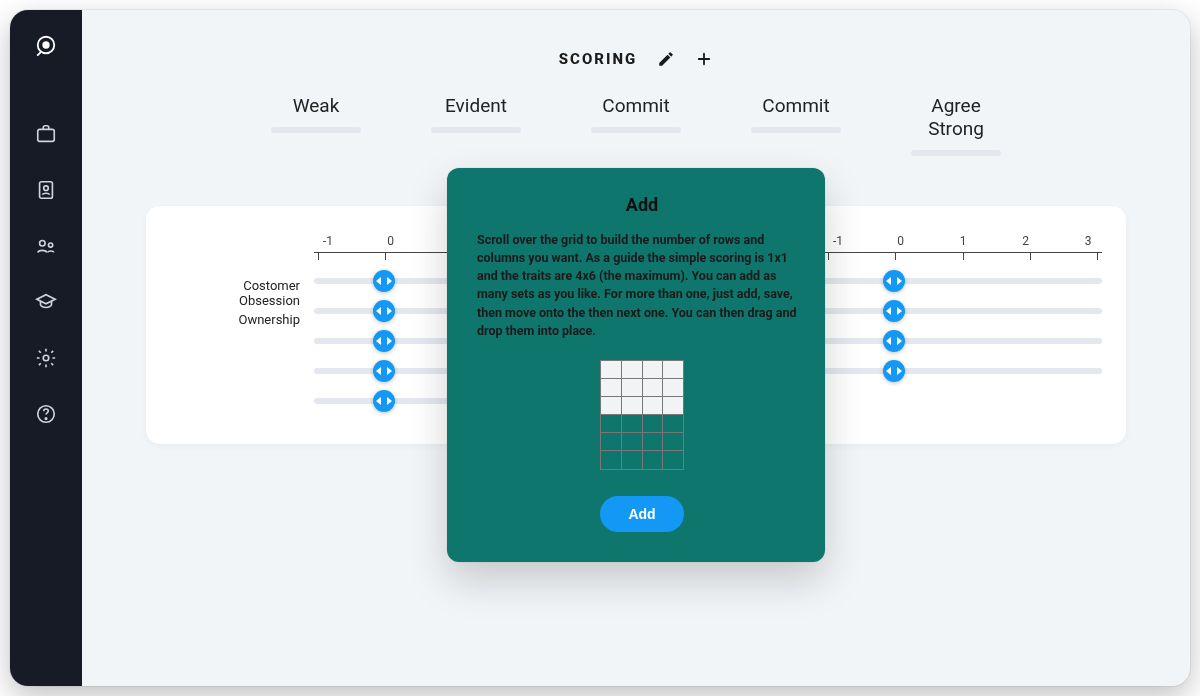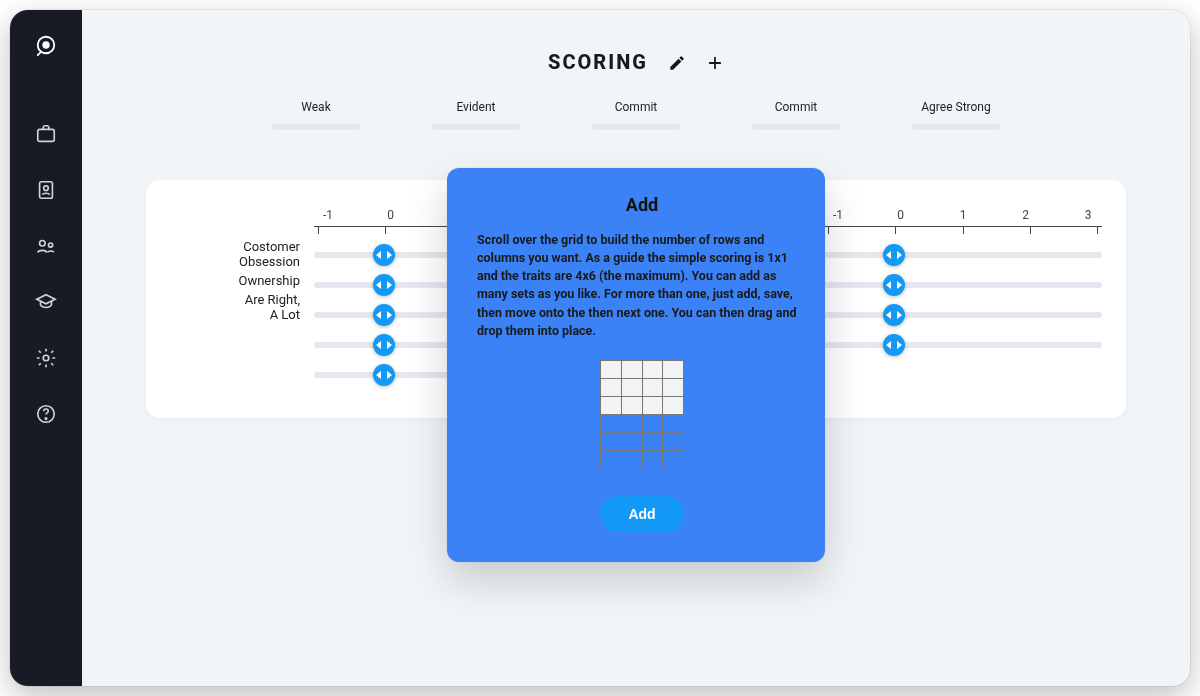--- a/index.html
+++ b/index.html
@@ -22,46 +22,46 @@
   .sidebar .nav-icon {
     width: 24px; height: 24px; display: flex; align-items: center; justify-content: center;
     cursor: pointer; color: #cfd3dc;
   }
   .sidebar .logo { width: 30px; height: 30px; margin-bottom: 30px; }
   .sidebar svg { width: 22px; height: 22px; }
 
   
   .content { flex: 1; position: relative; padding: 30px 20px; overflow: hidden; }
   .page-title {
-    text-align: center; font-size: 20px; font-weight: 800; letter-spacing: 2px; color: #1a1a1a;
+    text-align: center; font-size: 15px; font-weight: 800; letter-spacing: 2px; color: #1a1a1a;
     display: flex; align-items: center; justify-content: center; gap: 20px; margin-top: 10px;
   }
   .title-icon { width: 18px; height: 18px; cursor: pointer; color: #1a1a1a; }
 
   
-  .scale-row { display: flex; justify-content: center; gap: 60px; margin-top: 26px; font-size: 12px; color: #222; }
+  .scale-row { display: flex; justify-content: center; gap: 60px; margin-top: 26px; font-size: 19px; color: #222; }
   .scale-col { width: 100px; text-align: center; position: relative; }
   .scale-col .thin-bar {
     margin: 10px auto 0 auto; width: 90px; height: 6px; background: #e4e8ee; border-radius: 4px;
   }
 
   
   .cards {
     margin-top: 50px;
     display: flex; gap: 40px; justify-content: center;
   }
   .card {
     width: 470px; background: #ffffff; border-radius: 14px;
     box-shadow: 0 2px 6px rgba(0,0,0,0.04);
     padding: 28px 24px 34px 24px;
   }
   .card-inner { display: flex; gap: 14px; }
   .trait-labels { width: 130px; text-align: right; font-size: 13px; color: #222; line-height: 1.15; }
   .trait-labels .trait { margin-top: 4px; }
-  .trait-labels .trait:first-child { margin-top: 32px; }
+  .trait-labels .trait:first-child { margin-top: 45px; }
   .sliders { flex: 1; }
   .ticks {
     display: flex; justify-content: space-between; font-size: 12px; color: #444;
     padding: 0 4px; margin-bottom: 4px;
   }
   .ticks span { width: 20px; text-align: center; }
   .axis-line {
     height: 8px; border-top: 1px solid #444;
     display: flex; justify-content: space-between; padding: 0 4px;
     margin-bottom: 10px;
@@ -84,21 +84,21 @@
   .slider-handle::before, .slider-handle::after {
     content: ""; position: absolute; width: 0; height: 0;
     border-top: 4px solid transparent; border-bottom: 4px solid transparent;
   }
   .slider-handle::before { border-right: 5px solid #fff; left: 3px; }
   .slider-handle::after  { border-left: 5px solid #fff;  right: 3px; }
 
   
   .modal {
     position: absolute; left: 50%; top: 158px; transform: translateX(-50%);
-    width: 378px; background: #3b82f6; border-radius: 12px;
+    width: 378px; background: #0f766e; border-radius: 12px;
     box-shadow: 0 18px 40px rgba(0,0,0,0.18), 0 0 0 1px rgba(0,0,0,0.03);
     padding: 26px 18px 30px 30px;
     z-index: 50;
   }
   .modal h2 { text-align: center; font-size: 18px; font-weight: 700; color: #111; }
   .modal p  { font-size: 12.5px; color: #1a1a1a; margin-top: 16px; line-height: 1.45; font-weight: bold; }
   .grid-builder {
     width: 84px; margin: 20px auto 0 auto; border: 1px solid #777;
   }
   .grid-builder .grow { display: flex; }
@@ -209,21 +209,20 @@
       </div>
     </div>
 
     <div class="cards">
 
       <div class="card">
         <div class="card-inner">
           <div class="trait-labels">
             <div class="trait">Costomer<br>Obsession</div>
             <div class="trait">Ownership</div>
-            <div class="trait">Are Right,<br>A Lot</div>
           </div>
           <div class="sliders">
             <div class="ticks">
               <span>-1</span>
               <span>0</span>
               <span>1</span>
               <span>2</span>
               <span>3</span>
             </div>
             <div class="axis-line">

